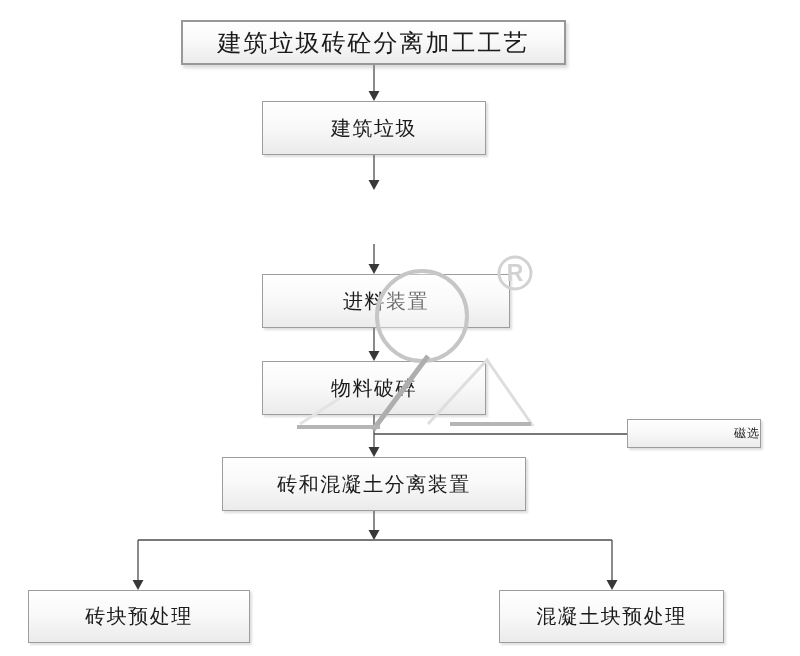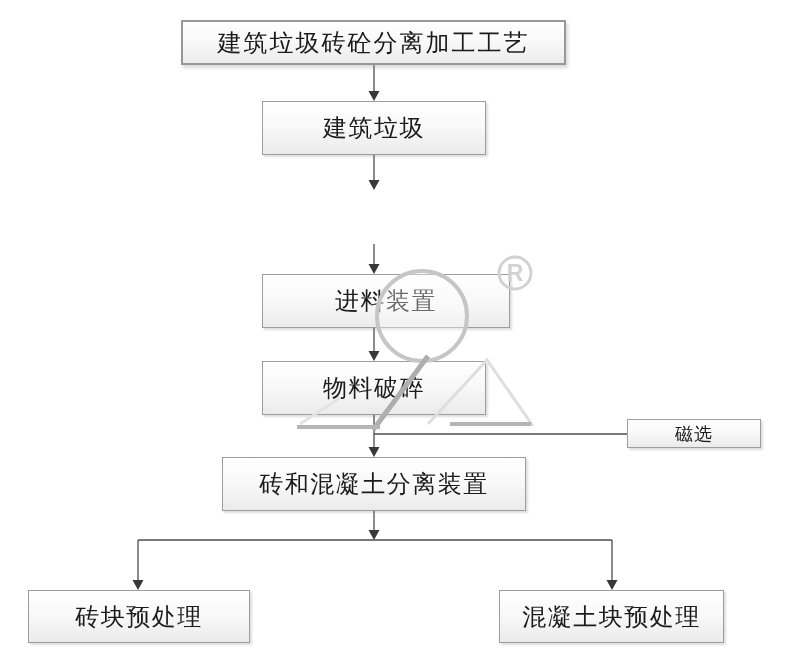--- a/index.html
+++ b/index.html
@@ -14,34 +14,35 @@
   .flow-box {
     position: absolute;
     box-sizing: border-box;
     display: flex;
     align-items: center;
     justify-content: center;
     background: linear-gradient(180deg, #ffffff 0%, #f8f8f8 50%, #ebebeb 100%);
     border: 1px solid #9d9d9d;
     box-shadow: 1.5px 2px 2px rgba(120,120,120,0.25);
     color: #1b1b1b;
-    font-size: 24px;
+    font-size: 20px;
     letter-spacing: 1.5px;
     text-align: center;
     white-space: nowrap;
   }
   .flow-box.title {
     border: 2px solid #989898;
     font-size: 24px;
     letter-spacing: 2px;
     box-shadow: 2px 3px 3px rgba(150,150,150,0.35);
   }
   .flow-box.small {
-    font-size: 18px;
+    font-size: 12px;
     letter-spacing: 1px;
+    justify-content: flex-end;
   }
   svg.overlay {
     position: absolute;
     left: 0; top: 0;
     width: 800px; height: 656px;
     pointer-events: none;
   }
   .connector { stroke: #4d4d4d; stroke-width: 1.3; fill: none; }
   .arrowhead { fill: #383838; stroke: none; }
   .wm { pointer-events: none; }

